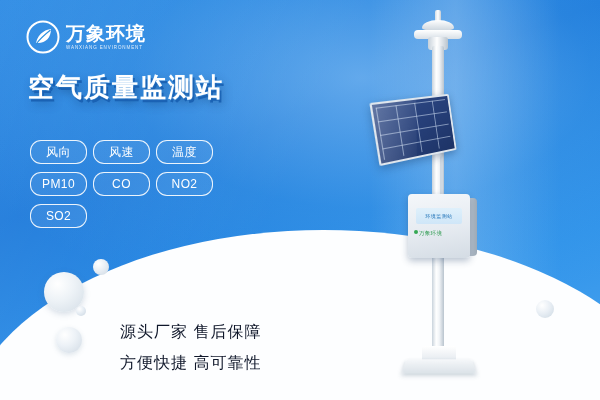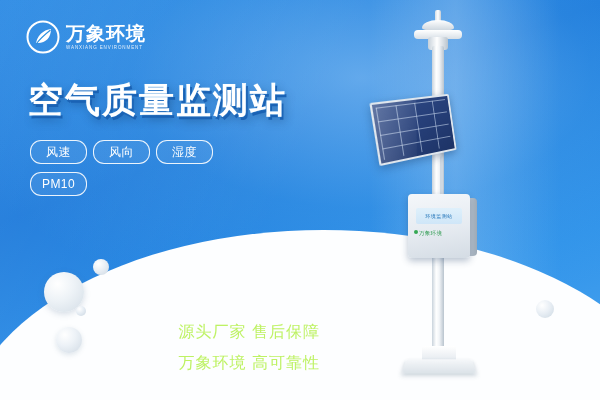--- a/index.html
+++ b/index.html
@@ -121,29 +121,28 @@
   .logo-en {
     color: rgba(255,255,255,0.85);
     font-size: 4.5px;
     letter-spacing: 0.9px;
     margin-top: 3px;
   }
   
   .title {
     position: absolute;
     left: 28px; top: 70px;
-    font-size: 35px;
+    font-size: 26px;
     font-weight: bold;
     color: #ffffff;
     letter-spacing: 2px;
     text-shadow:
       0 0 1px #6fb6f2,
       2px 3px 0 #1a62b4,
       3px 5px 10px rgba(10,50,100,0.45);
-    margin-top: 7px;
   }
   
   .tags {
     position: absolute;
     left: 30px; top: 140px;
     display: grid;
     grid-template-columns: repeat(3, 57px);
     gap: 8px 6px;
   }
   .tag {
@@ -155,24 +154,24 @@
     display: flex;
     align-items: center;
     justify-content: center;
     background: rgba(255,255,255,0.07);
     letter-spacing: 0.4px;
     white-space: nowrap;
   }
   
   .slogans {
     position: absolute;
-    left: 100px; top: 322px;
+    left: 120px; top: 322px;
     width: 220px;
-    text-align: right;
-    color: #bef264;
+    text-align: left;
+    color: #0f172a;
   }
   .slogan-line {
     font-size: 16px;
     letter-spacing: 1px;
     margin-bottom: 10px;
     white-space: nowrap;
   }
   
   .device {
     position: absolute;
@@ -346,29 +345,32 @@
     </div>
     <div class="logo-text-wrap">
       <div class="logo-cn">万象环境</div>
       <div class="logo-en">WANXIANG ENVIRONMENT</div>
     </div>
   </div>
 
   <div class="title">空气质量监测站</div>
 
   <div class="tags">
+    <div class="tag">风向</div>
     <div class="tag">风速</div>
-    <div class="tag">风向</div>
-    <div class="tag">湿度</div>
+    <div class="tag">温度</div>
     <div class="tag">PM10</div>
+    <div class="tag">CO</div>
+    <div class="tag">NO2</div>
+    <div class="tag">SO2</div>
   </div>
 
   <div class="slogans">
     <div class="slogan-line">源头厂家 售后保障</div>
-    <div class="slogan-line">万象环境 高可靠性</div>
+    <div class="slogan-line">方便快捷 高可靠性</div>
   </div>
 
   <div class="device">
     <div class="head-stem"></div>
     <div class="head-cup"></div>
     <div class="vane"></div>
     <div class="neck"></div>
     <div class="pole"></div>
     <div class="cable"></div>
     <div class="solar-arm"></div>

